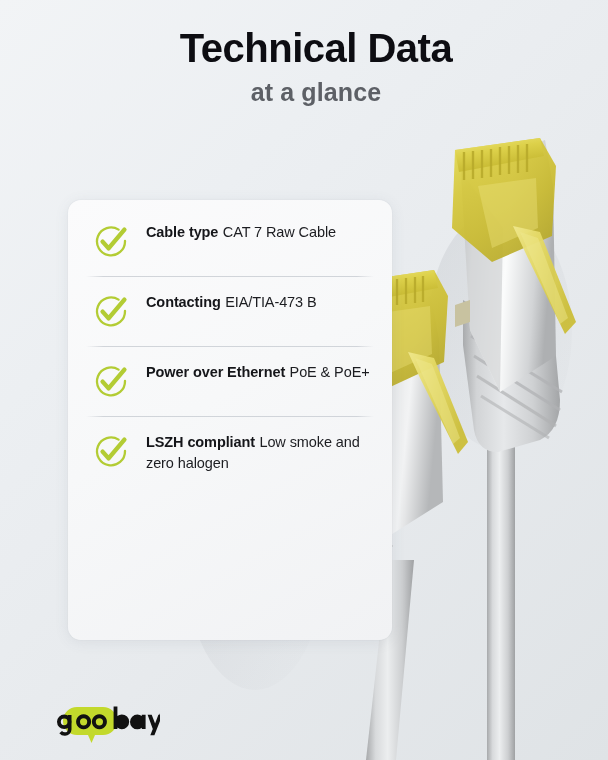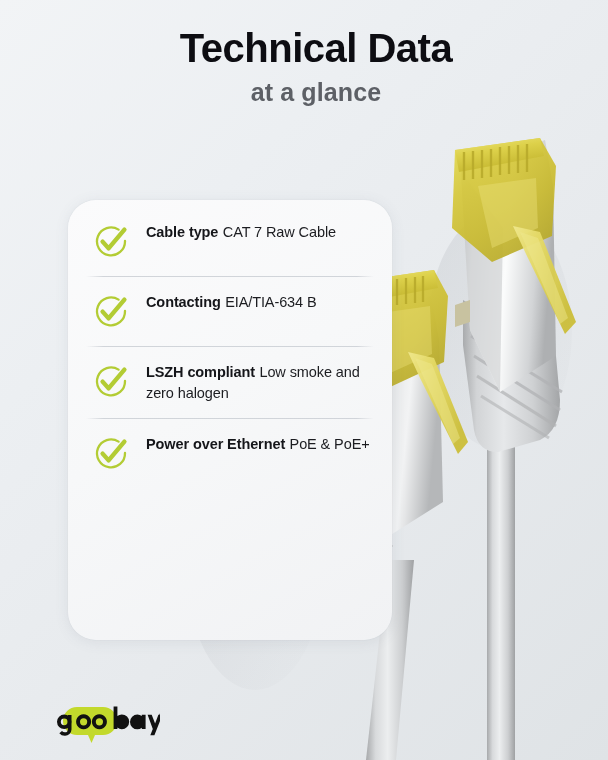--- a/index.html
+++ b/index.html
@@ -59,21 +59,21 @@
   }
 
   
   .card {
     position: absolute;
     left: 68px;
     top: 200px;
     width: 324px;
     height: 440px;
     background: linear-gradient(150deg, #fbfbfc 0%, #f7f8f9 45%, #f1f2f4 100%);
-    border-radius: 28px;
+    border-radius: 13px;
     box-shadow: 0 2px 14px rgba(90,100,115,0.10),
                 0 0 1px rgba(120,130,145,0.25);
     z-index: 5;
     padding: 6px 0 6px 0;
   }
 
   .spec-list {
     list-style: none;
     padding: 0 16px;
   }
@@ -292,48 +292,48 @@
 
       <li class="spec-item">
         <span class="check-wrap">
           <svg width="34" height="34" viewBox="0 0 34 34">
             <path d="M24.6 5.6 A14 14 0 1 0 31 17" fill="none" stroke="#b3cc34" stroke-width="2.3" stroke-linecap="round"></path>
             <path d="M8.6 17.6 L14.6 24.4 L30.4 5.6" fill="none" stroke="#b3cc34" stroke-width="4.4" stroke-linecap="round" stroke-linejoin="round"></path>
           </svg>
         </span>
         <span class="spec-text">
           <span class="spec-title">Contacting</span>
-          <span class="spec-value">EIA/TIA-634 B</span>
+          <span class="spec-value">EIA/TIA-473 B</span>
         </span>
       </li>
 
       <li class="spec-item">
         <span class="check-wrap">
           <svg width="34" height="34" viewBox="0 0 34 34">
             <path d="M24.6 5.6 A14 14 0 1 0 31 17" fill="none" stroke="#b3cc34" stroke-width="2.3" stroke-linecap="round"></path>
             <path d="M8.6 17.6 L14.6 24.4 L30.4 5.6" fill="none" stroke="#b3cc34" stroke-width="4.4" stroke-linecap="round" stroke-linejoin="round"></path>
           </svg>
         </span>
         <span class="spec-text">
-          <span class="spec-title">LSZH compliant</span>
-          <span class="spec-value">Low smoke and
-zero halogen</span>
+          <span class="spec-title">Power over Ethernet</span>
+          <span class="spec-value">PoE &amp; PoE+</span>
         </span>
       </li>
 
       <li class="spec-item">
         <span class="check-wrap">
           <svg width="34" height="34" viewBox="0 0 34 34">
             <path d="M24.6 5.6 A14 14 0 1 0 31 17" fill="none" stroke="#b3cc34" stroke-width="2.3" stroke-linecap="round"></path>
             <path d="M8.6 17.6 L14.6 24.4 L30.4 5.6" fill="none" stroke="#b3cc34" stroke-width="4.4" stroke-linecap="round" stroke-linejoin="round"></path>
           </svg>
         </span>
         <span class="spec-text">
-          <span class="spec-title">Power over Ethernet</span>
-          <span class="spec-value">PoE &amp; PoE+</span>
+          <span class="spec-title">LSZH compliant</span>
+          <span class="spec-value">Low smoke and
+zero halogen</span>
         </span>
       </li>
 
     </ul>
   </div>
 
   <div class="logo">
     <svg class="logo-svg" width="110" height="40" viewBox="0 0 110 40">
 
       <path d="M27 4 h26 a14 14 0 0 1 0 28 h-8 l-3.5 8 -3.5 -8 h-11 a14 14 0 0 1 0 -28 z" fill="#c3d92c"></path>

